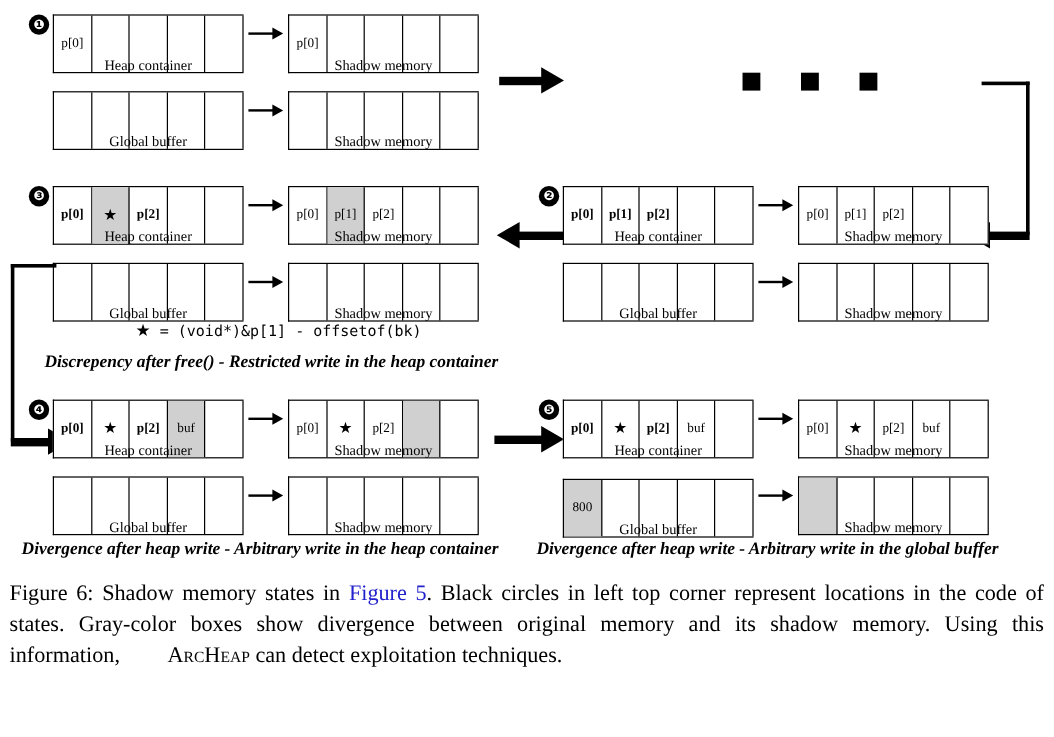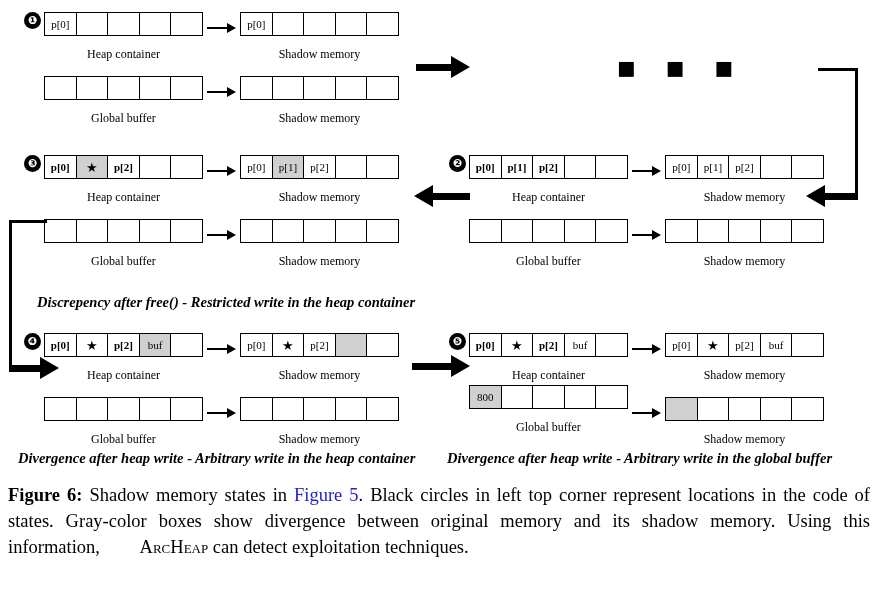--- a/index.html
+++ b/index.html
@@ -39,21 +39,21 @@
     font-weight: bold;
   }
 
   .memrow { position: absolute; }
 
   .boxes {
     display: flex;
     border: 1.6px solid #000;
     border-right: none;
     box-sizing: border-box;
-    height: 24px;
+    height: 49px;
     width: 159px;
     background: #fff;
   }
   .cell {
     flex: 1 1 0;
     border-right: 1.6px solid #000;
     box-sizing: border-box;
     display: flex;
     align-items: center;
     justify-content: center;
@@ -153,21 +153,21 @@
   #caption {
     position: absolute;
     left: 8px;
     top: 482px;
     width: 862px;
     font-family: "Liberation Serif", serif;
     font-size: 18.5px;
     line-height: 26px;
     text-align: justify;
   }
-  #caption .figlabel { font-weight: bold; }
+  #caption .figlabel { font-weight: normal; }
   #caption .xref { color: #2222cc; }
   #caption .smallcaps { font-variant: small-caps; margin-left: 35px; }
 </style>
 </head>
 <body>
 
 <div id="figure-area">
 
   <div class="panel" id="p1" style="left:24px; top:12px;">
     <div class="marker">❶</div>
@@ -344,20 +344,23 @@
         <div class="cell"></div>
         <div class="cell"></div>
         <div class="cell"></div>
         <div class="cell"></div>
         <div class="cell"></div>
       </div>
       <div class="rowlabel">Shadow memory</div>
     </div>
   </div>
 
+  <div class="formula" style="left:113px; top:268px;">
+    <span class="star">★</span><span> = (void*)&amp;p[1] - offsetof(bk)</span>
+  </div>
   <div class="subcaption" style="left:37px; top:294px;text-align:center;">Discrepency after free() - Restricted write in the heap container</div>
 
   <div class="seg" style="left:9px; top:220px; width:38px; height:3px;"></div>
   <div class="seg" style="left:9px; top:220px; width:3px; height:148px;"></div>
   <div class="bigarrow right" style="left:9px; top:357px; width:50px;">
     <div class="bshaft"></div>
       <div class="bhead"></div>
   </div>
 
   <div class="panel" id="p4" style="left:24px; top:333px;">
@@ -448,21 +451,21 @@
         <div class="cell">
             <span class="star">★</span>
           </div>
         <div class="cell">p[2]</div>
         <div class="cell">buf</div>
         <div class="cell"></div>
       </div>
       <div class="rowlabel">Shadow memory</div>
     </div>
 
-    <div class="memrow" style="left:20px; top:52px;">
+    <div class="memrow" style="left:20px; top:66px;">
       <div class="boxes">
         <div class="cell gray">800</div>
         <div class="cell"></div>
         <div class="cell"></div>
         <div class="cell"></div>
         <div class="cell"></div>
       </div>
       <div class="rowlabel">Global buffer</div>
     </div>
     <div class="thinarrow" style="left:183px; top:74px;">

